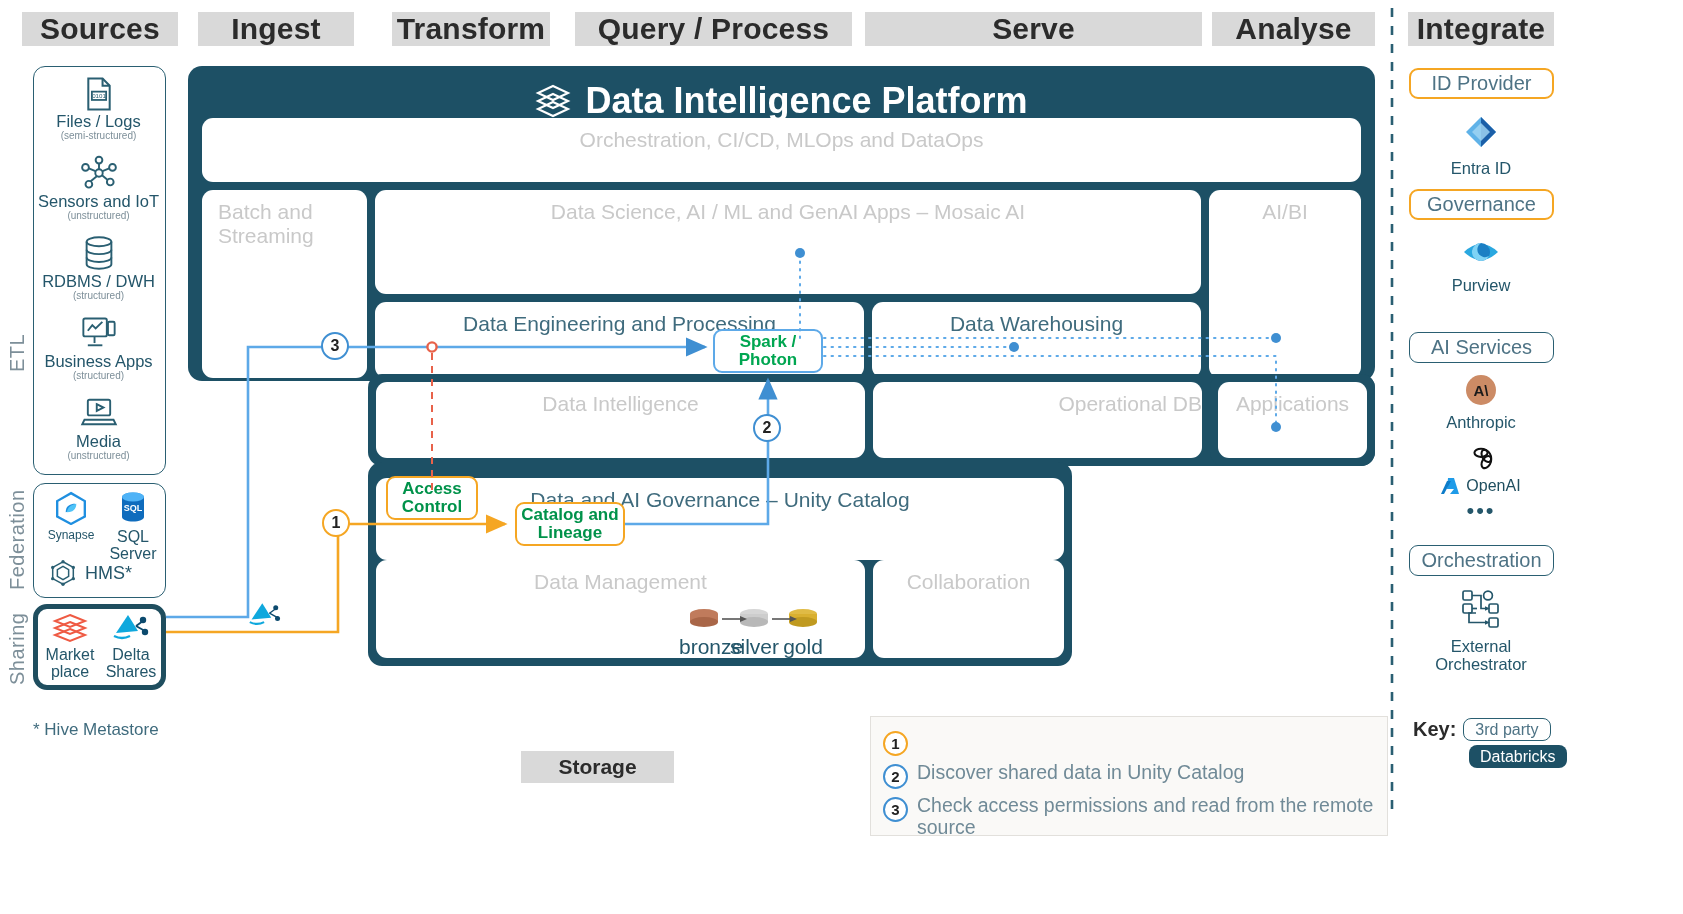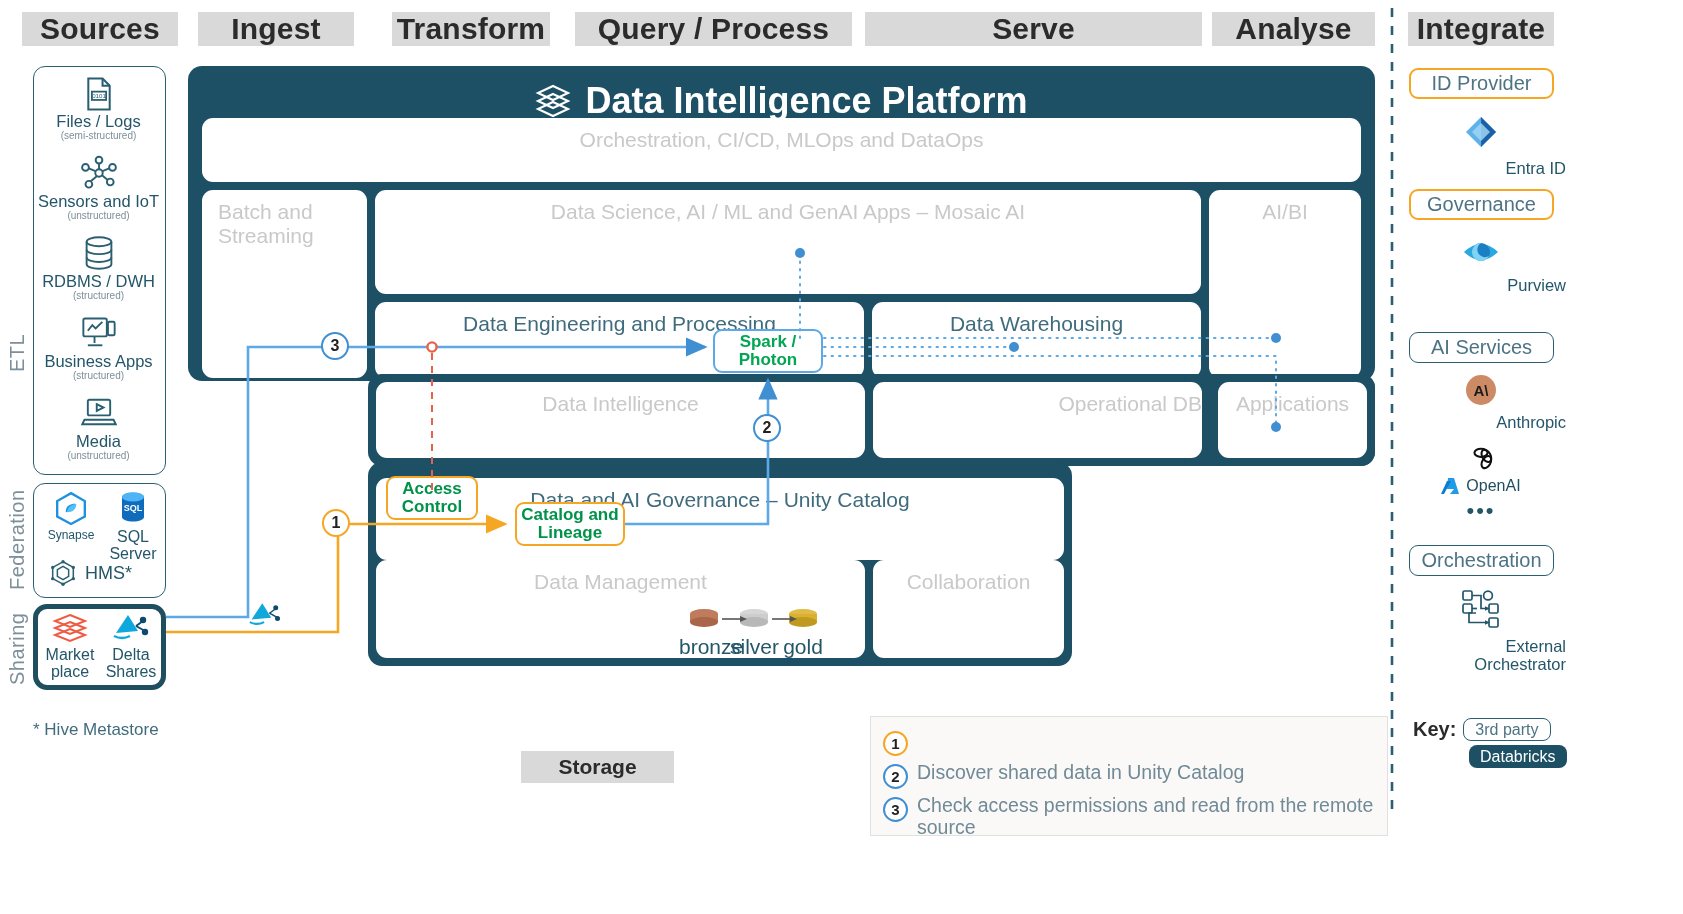--- a/index.html
+++ b/index.html
@@ -81,21 +81,21 @@
 
   
   .pill{
     position:absolute; height:31px; border-radius:9px; background:#fff;
     display:flex; align-items:center; justify-content:center;
     font-size:20px; color:#4e7385;
   }
   .pill.orange{ border:2px solid #f5a623; }
   .pill.teal  { border:1.8px solid #2a5f72; }
   .intitem{ position:absolute; text-align:center; width:170px; }
-  .intitem .lbl{ font-size:16.5px; color:#24566a; line-height:1.12; margin-top:3px;text-align:right; }
+  .intitem .lbl{ font-size:16.5px; color:#24566a; line-height:1.12; margin-top:3px; }
 
   
   #legend{
     position:absolute; left:870px; top:716px; width:518px; height:120px;
     background:#faf9f7; border:1px solid #e2e0dc;
   }
   .lgrow{ display:flex; align-items:flex-start; gap:9px; padding:0 12px; }
   .lgrow .num{
     width:25px; height:25px; border-radius:50%; background:#fff;
     display:flex; align-items:center; justify-content:center;

